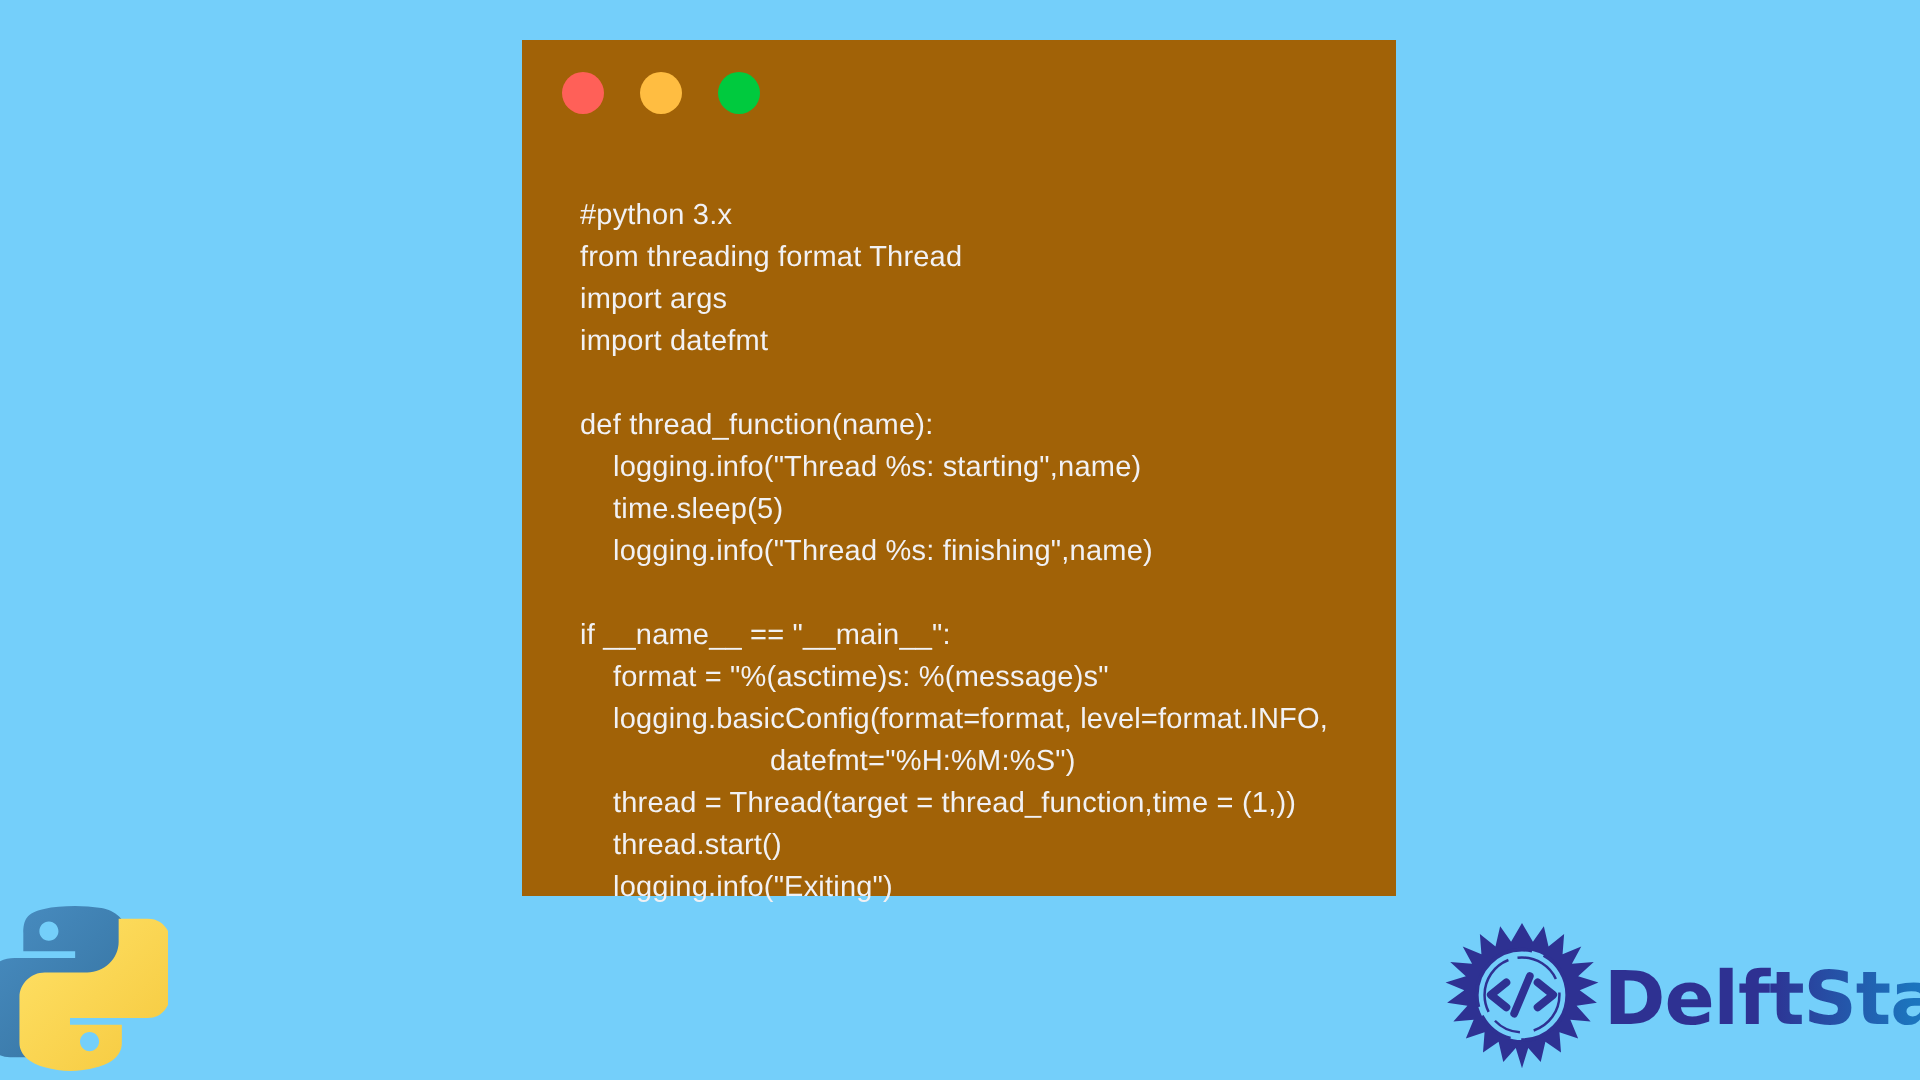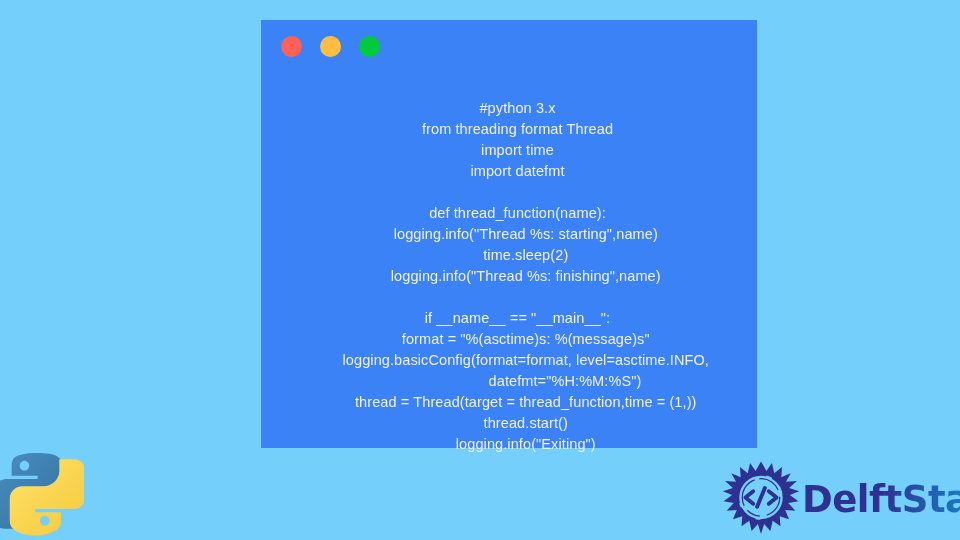--- a/index.html
+++ b/index.html
@@ -20,25 +20,24 @@
     inset: 0;
     width: 960px;
     height: 540px;
   }
 
   
   .code-window {
     position: absolute;
     left: 261px;
     top: 20px;
-    width: 496px;
+    width: 437px;
     height: 428px;
-    background: #3b82f6;
+    background: #a16207;
     box-sizing: border-box;
-    text-align: center;
   }
   .titlebar {
     position: absolute;
     left: 0;
     top: 0;
     width: 100%;
     height: 52px;
     display: flex;
     align-items: center;
     padding-left: 20px;
@@ -123,31 +122,31 @@
 
     <div class="titlebar">
       <span class="dot dot-close"></span>
       <span class="dot dot-min"></span>
       <span class="dot dot-max"></span>
     </div>
 
     <div class="code-body">
       <div class="code-line">#python 3.x</div>
       <div class="code-line">from threading format Thread</div>
-      <div class="code-line">import time</div>
+      <div class="code-line">import args</div>
       <div class="code-line">import datefmt</div>
       <div class="code-line blank"></div>
       <div class="code-line">def thread_function(name):</div>
       <div class="code-line">    logging.info("Thread %s: starting",name)</div>
-      <div class="code-line">    time.sleep(2)</div>
+      <div class="code-line">    time.sleep(5)</div>
       <div class="code-line">    logging.info("Thread %s: finishing",name)</div>
       <div class="code-line blank"></div>
       <div class="code-line">if __name__ == "__main__":</div>
       <div class="code-line">    format = "%(asctime)s: %(message)s"</div>
-      <div class="code-line">    logging.basicConfig(format=format, level=asctime.INFO,</div>
+      <div class="code-line">    logging.basicConfig(format=format, level=format.INFO,</div>
       <div class="code-line">                       datefmt="%H:%M:%S")</div>
       <div class="code-line">    thread = Thread(target = thread_function,time = (1,))</div>
       <div class="code-line">    thread.start()</div>
       <div class="code-line">    logging.info("Exiting")</div>
     </div>
   </div>
 
   <svg class="python-logo" viewBox="0 0 110 110">
     <defs>
       <linearGradient id="pyBlue" x1="0" y1="0" x2="1" y2="1">

